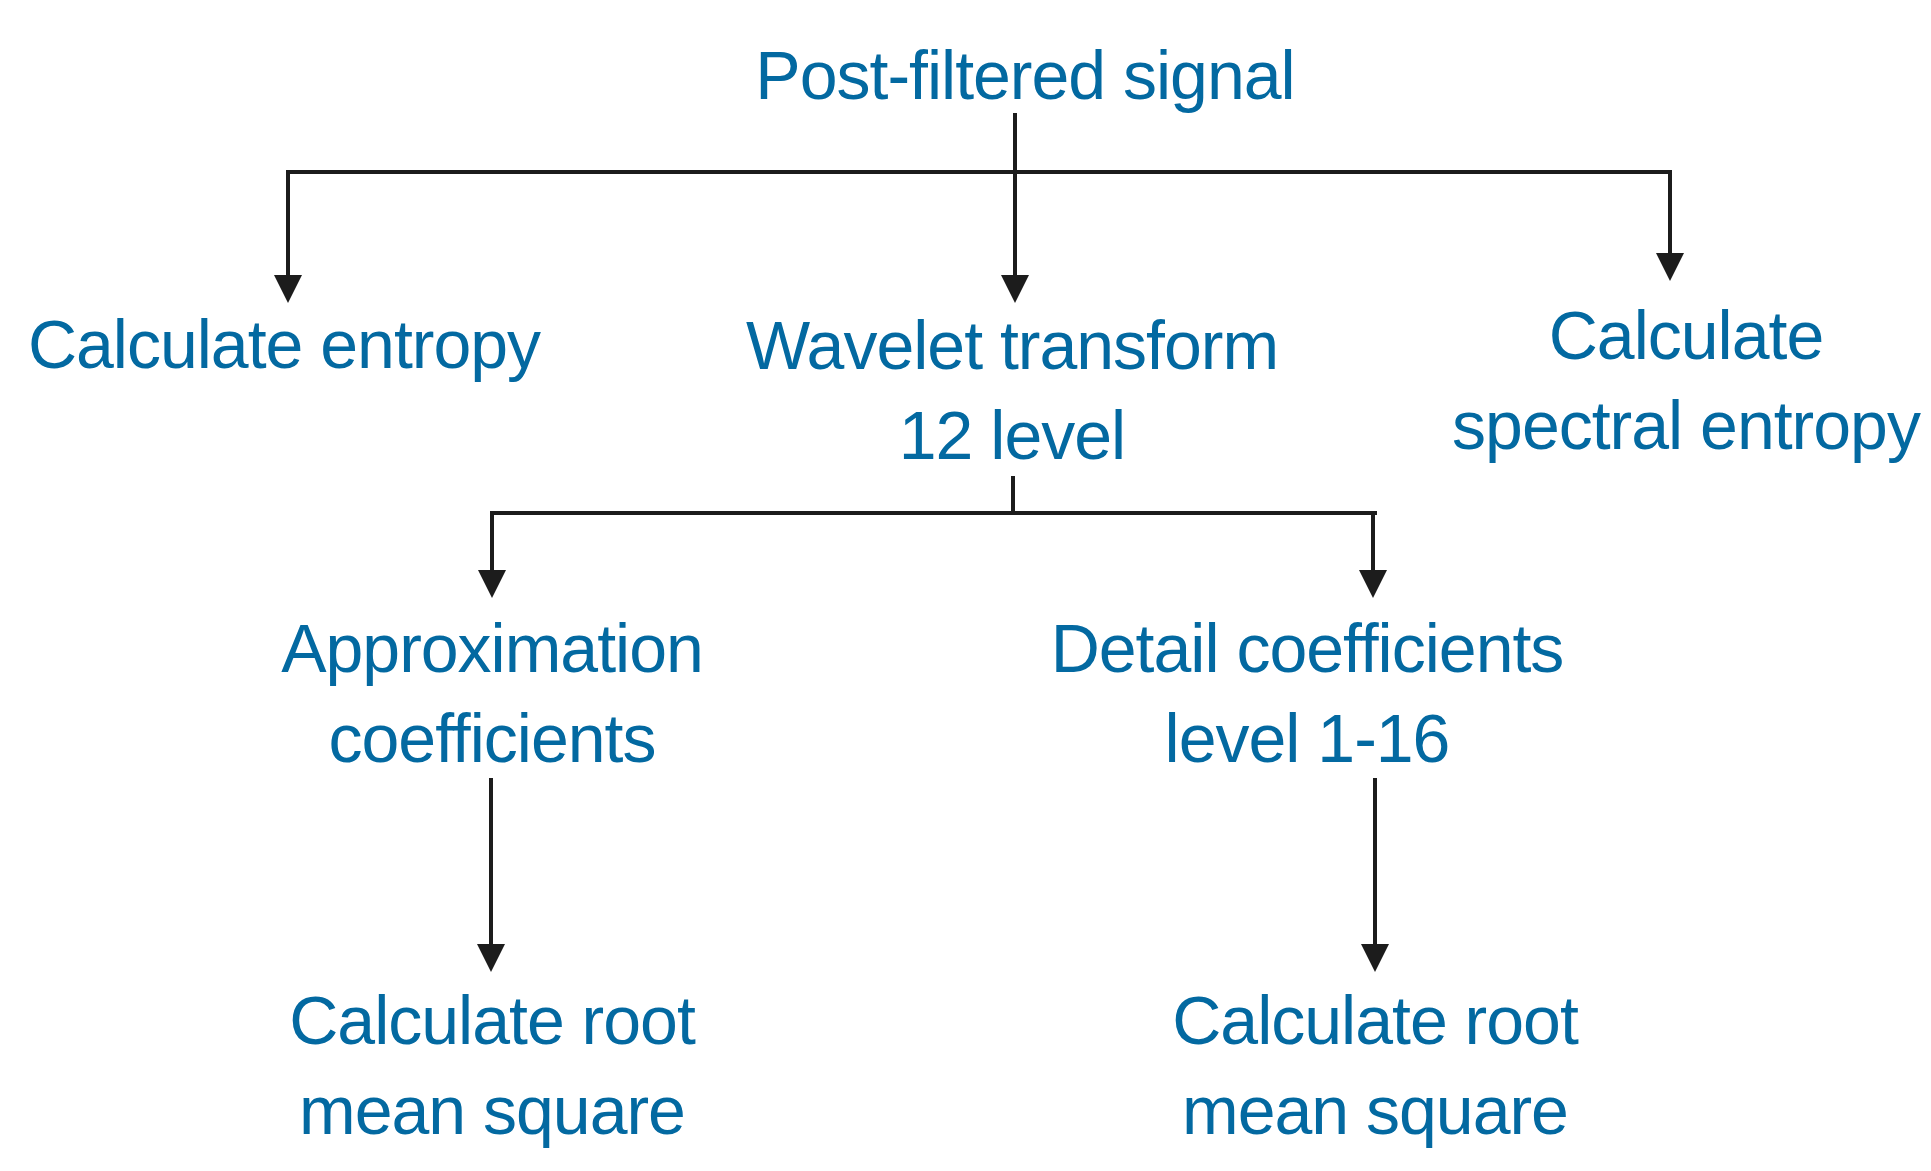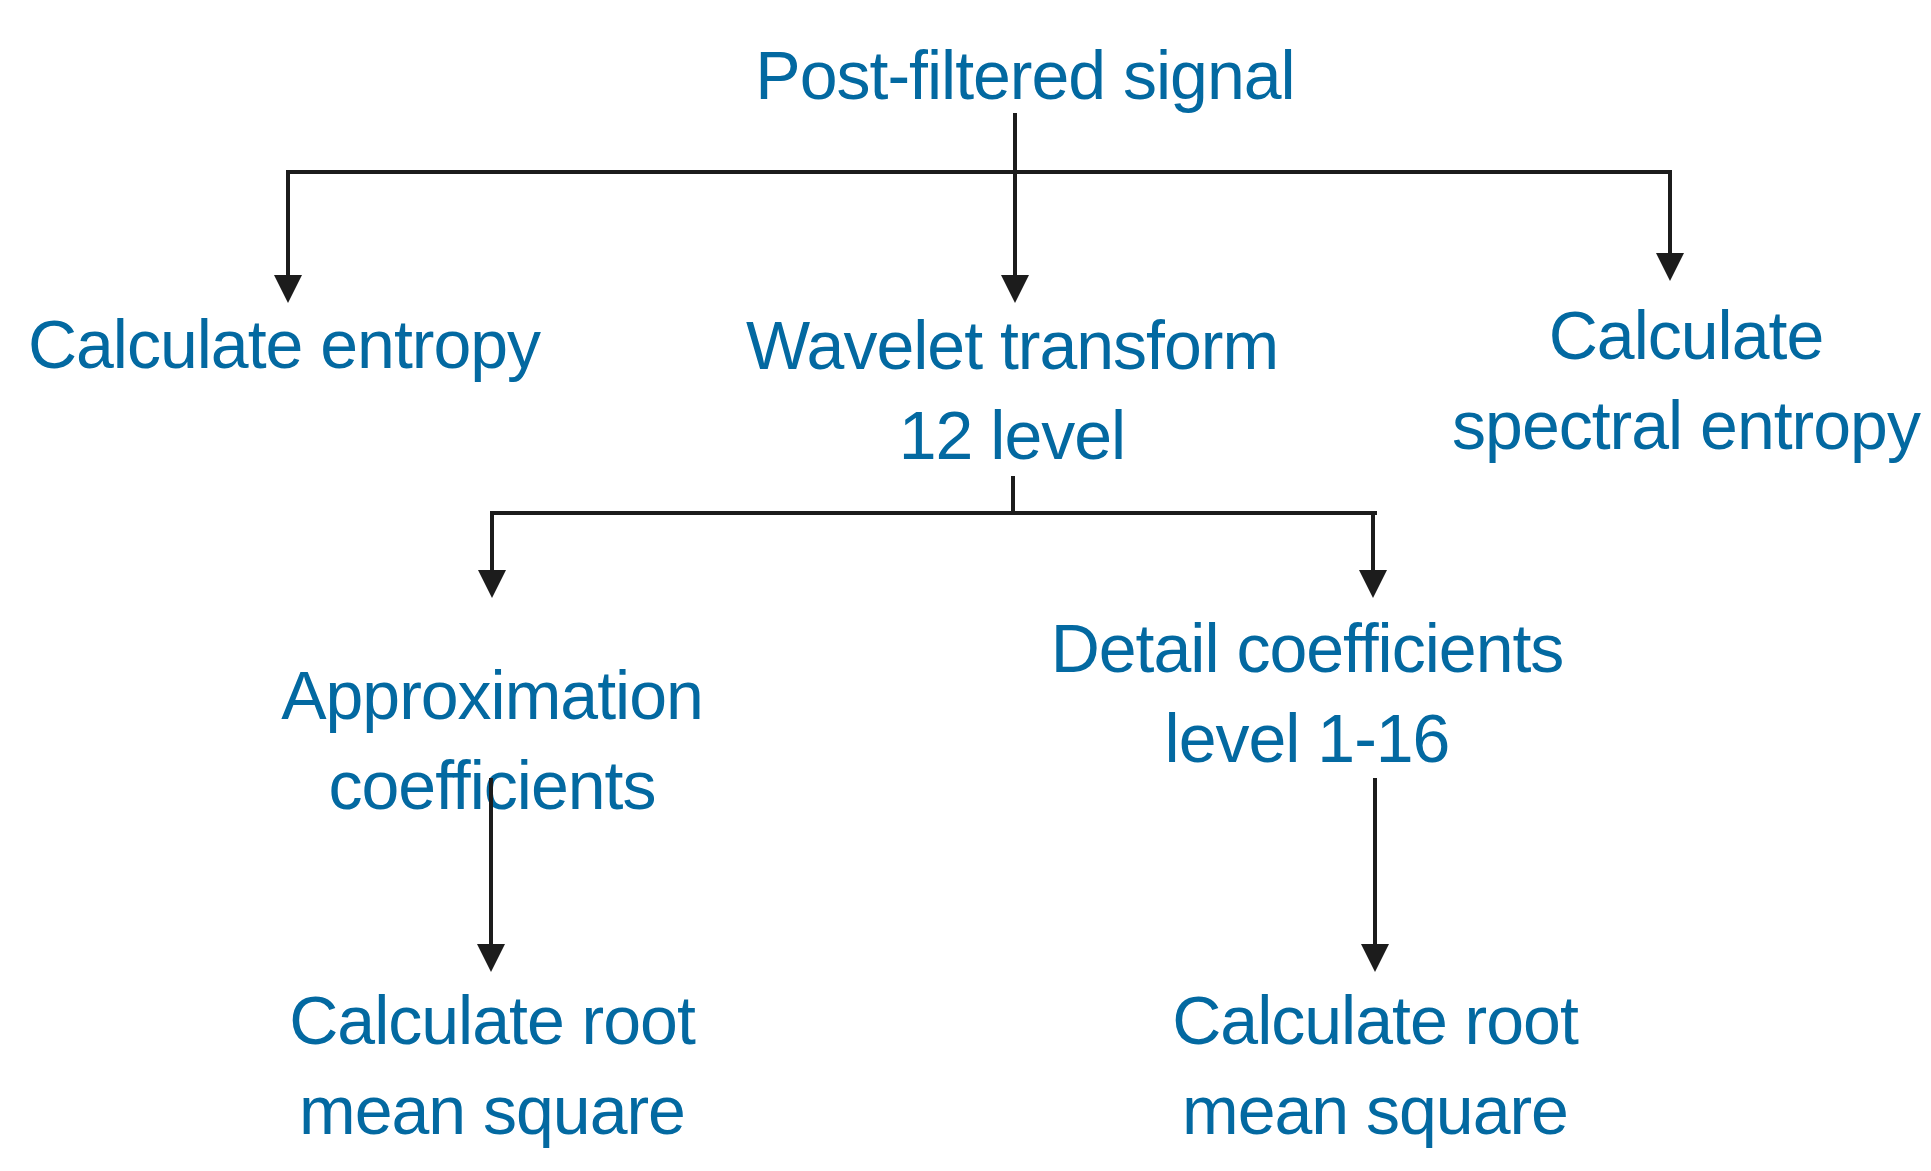--- a/index.html
+++ b/index.html
@@ -37,21 +37,21 @@
     border-left: 14px solid transparent;
     border-right: 14px solid transparent;
     border-top: 28px solid #1c1c1c;
   }
 
   
   #n-post     { left: 1025px; top: 30px;  }
   #n-entropy  { left: 284px;  top: 299px; }
   #n-wavelet  { left: 1012px; top: 300px; }
   #n-spectral { left: 1670px; top: 290px; margin-left: 16px; }
-  #n-approx   { left: 492px;  top: 603px; margin-top: 47px; }
+  #n-approx   { left: 492px;  top: 603px; }
   #n-detail   { left: 1307px; top: 603px; }
   #n-rms-l    { left: 492px;  top: 975px; }
   #n-rms-r    { left: 1375px; top: 975px; }
 
   
   #e1-h        { left: 286px;  top: 170px; width: 1386px; height: 4px; }
   #e1-c-shaft  { left: 1013px; top: 113px; width: 4px;    height: 162px; }
   #e1-c-head   { left: 1001px; top: 275px; }
   #e1-l-shaft  { left: 286px;  top: 172px; width: 4px;    height: 104px; }
   #e1-l-head   { left: 274px;  top: 275px; }

